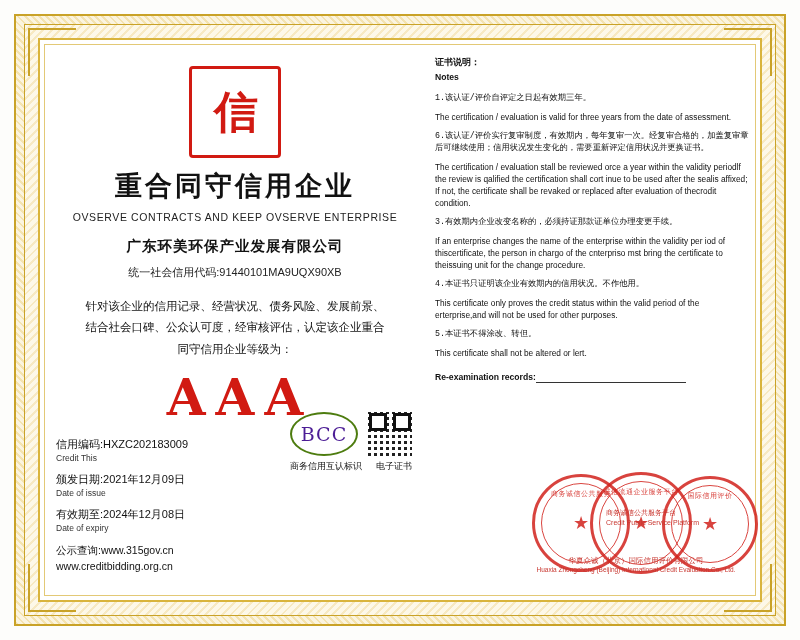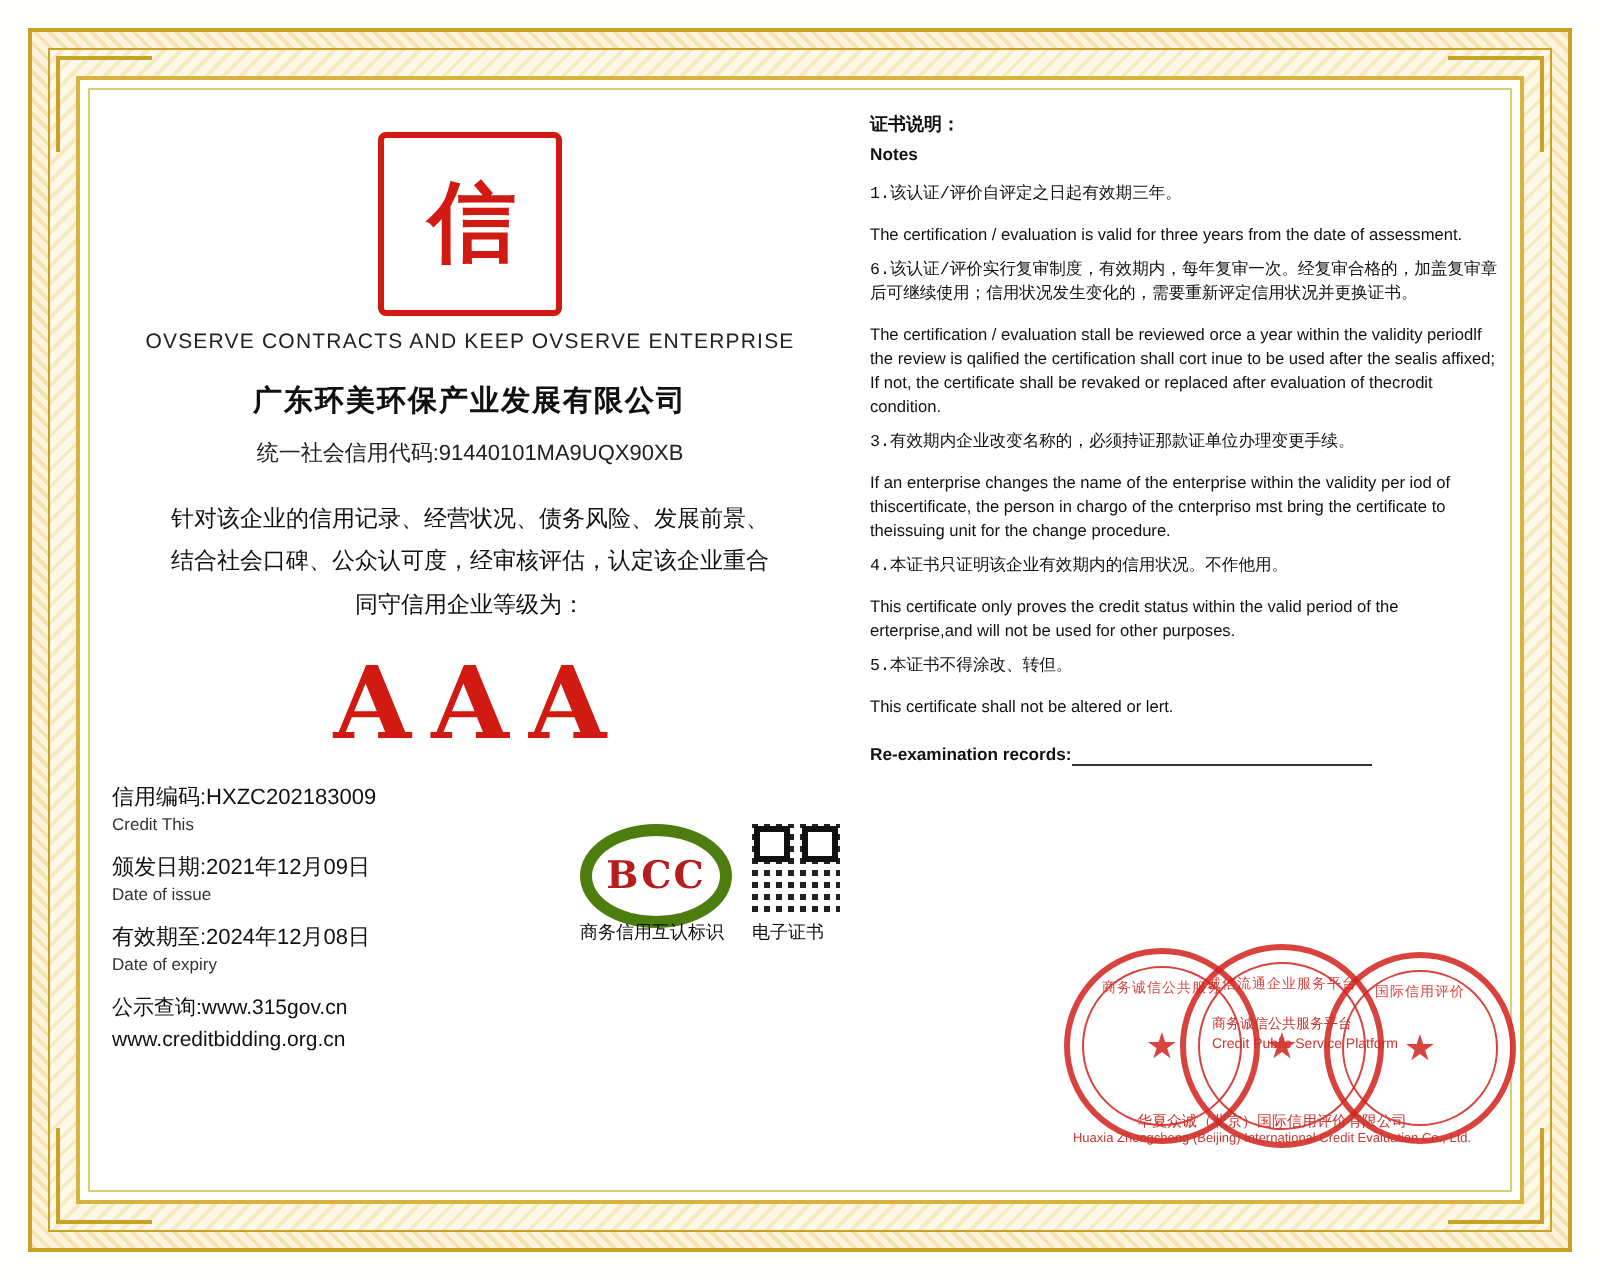--- a/index.html
+++ b/index.html
@@ -121,25 +121,25 @@
     text-align:left;padding-left:6px;margin-top:10px;
     font-size:10.5px;color:#111;line-height:1.5;
   }
   
   .badges{
     position:absolute;left:240px;top:356px;width:132px;
     display:flex;align-items:flex-start;gap:10px;
   }
   .bcc{
     width:64px;height:40px;
-    border:6px solid #4d7c0f;border-radius:50%;
-    color:#b91c1c;
+    border:2px solid #4d7c0f;border-radius:50%;
+    color:#4c1d95;
     display:flex;align-items:center;justify-content:center;
     font-family:"DejaVu Serif", serif;
-    font-weight:bold;font-size:19px;letter-spacing:1px;
+    font-weight:normal;font-size:19px;letter-spacing:1px;
   }
   .qr{
     width:44px;height:44px;
     background:
       repeating-linear-gradient(0deg,#111 0 3px,#fff 3px 6px),
       repeating-linear-gradient(90deg,#111 0 3px,#fff 3px 6px);
     background-blend-mode:screen;
     position:relative;
   }
   .qr:before,.qr:after{
@@ -218,20 +218,21 @@
   <div class="border-hair"></div>
   <div class="corner tl"></div>
   <div class="corner tr"></div>
   <div class="corner bl"></div>
   <div class="corner br"></div>
 
   <div class="content">
 
     <div class="left">
       <div class="emblem">信</div>
+      <div class="title-cn">重合同守信用企业</div>
       <div class="title-en">OVSERVE CONTRACTS AND KEEP OVSERVE ENTERPRISE</div>
       <div class="company">广东环美环保产业发展有限公司</div>
       <div class="uscc">统一社会信用代码:91440101MA9UQX90XB</div>
       <div class="para">针对该企业的信用记录、经营状况、债务风险、发展前景、结合社会口碑、公众认可度，经审核评估，认定该企业重合同守信用企业等级为：</div>
       <div class="grade">AAA</div>
 
       <div class="fields">
         <div class="field">
           <div class="cn">信用编码:HXZC202183009</div>
           <div class="en">Credit This</div>

